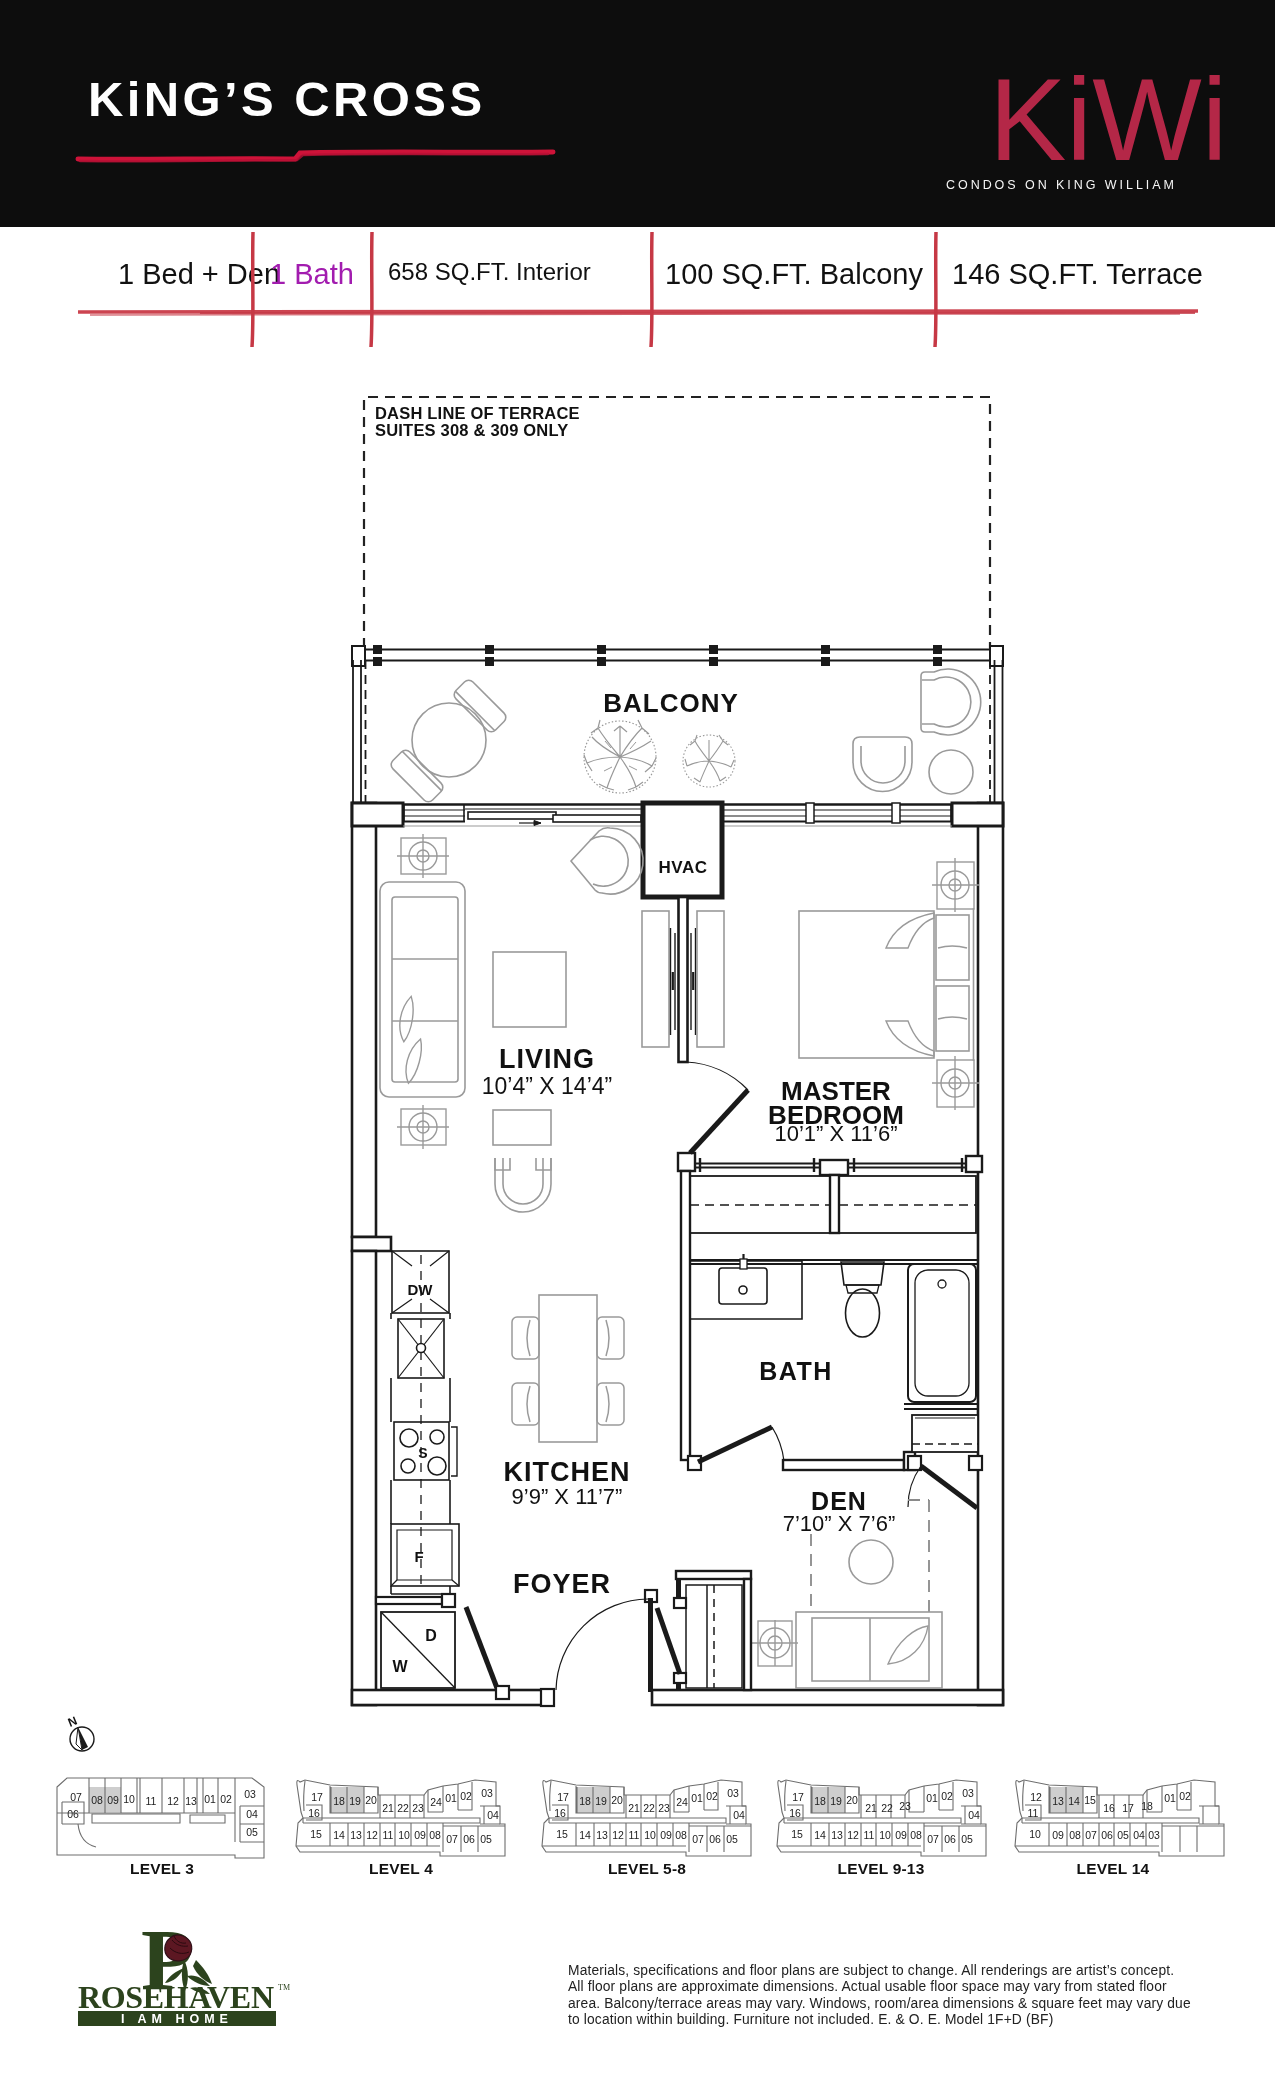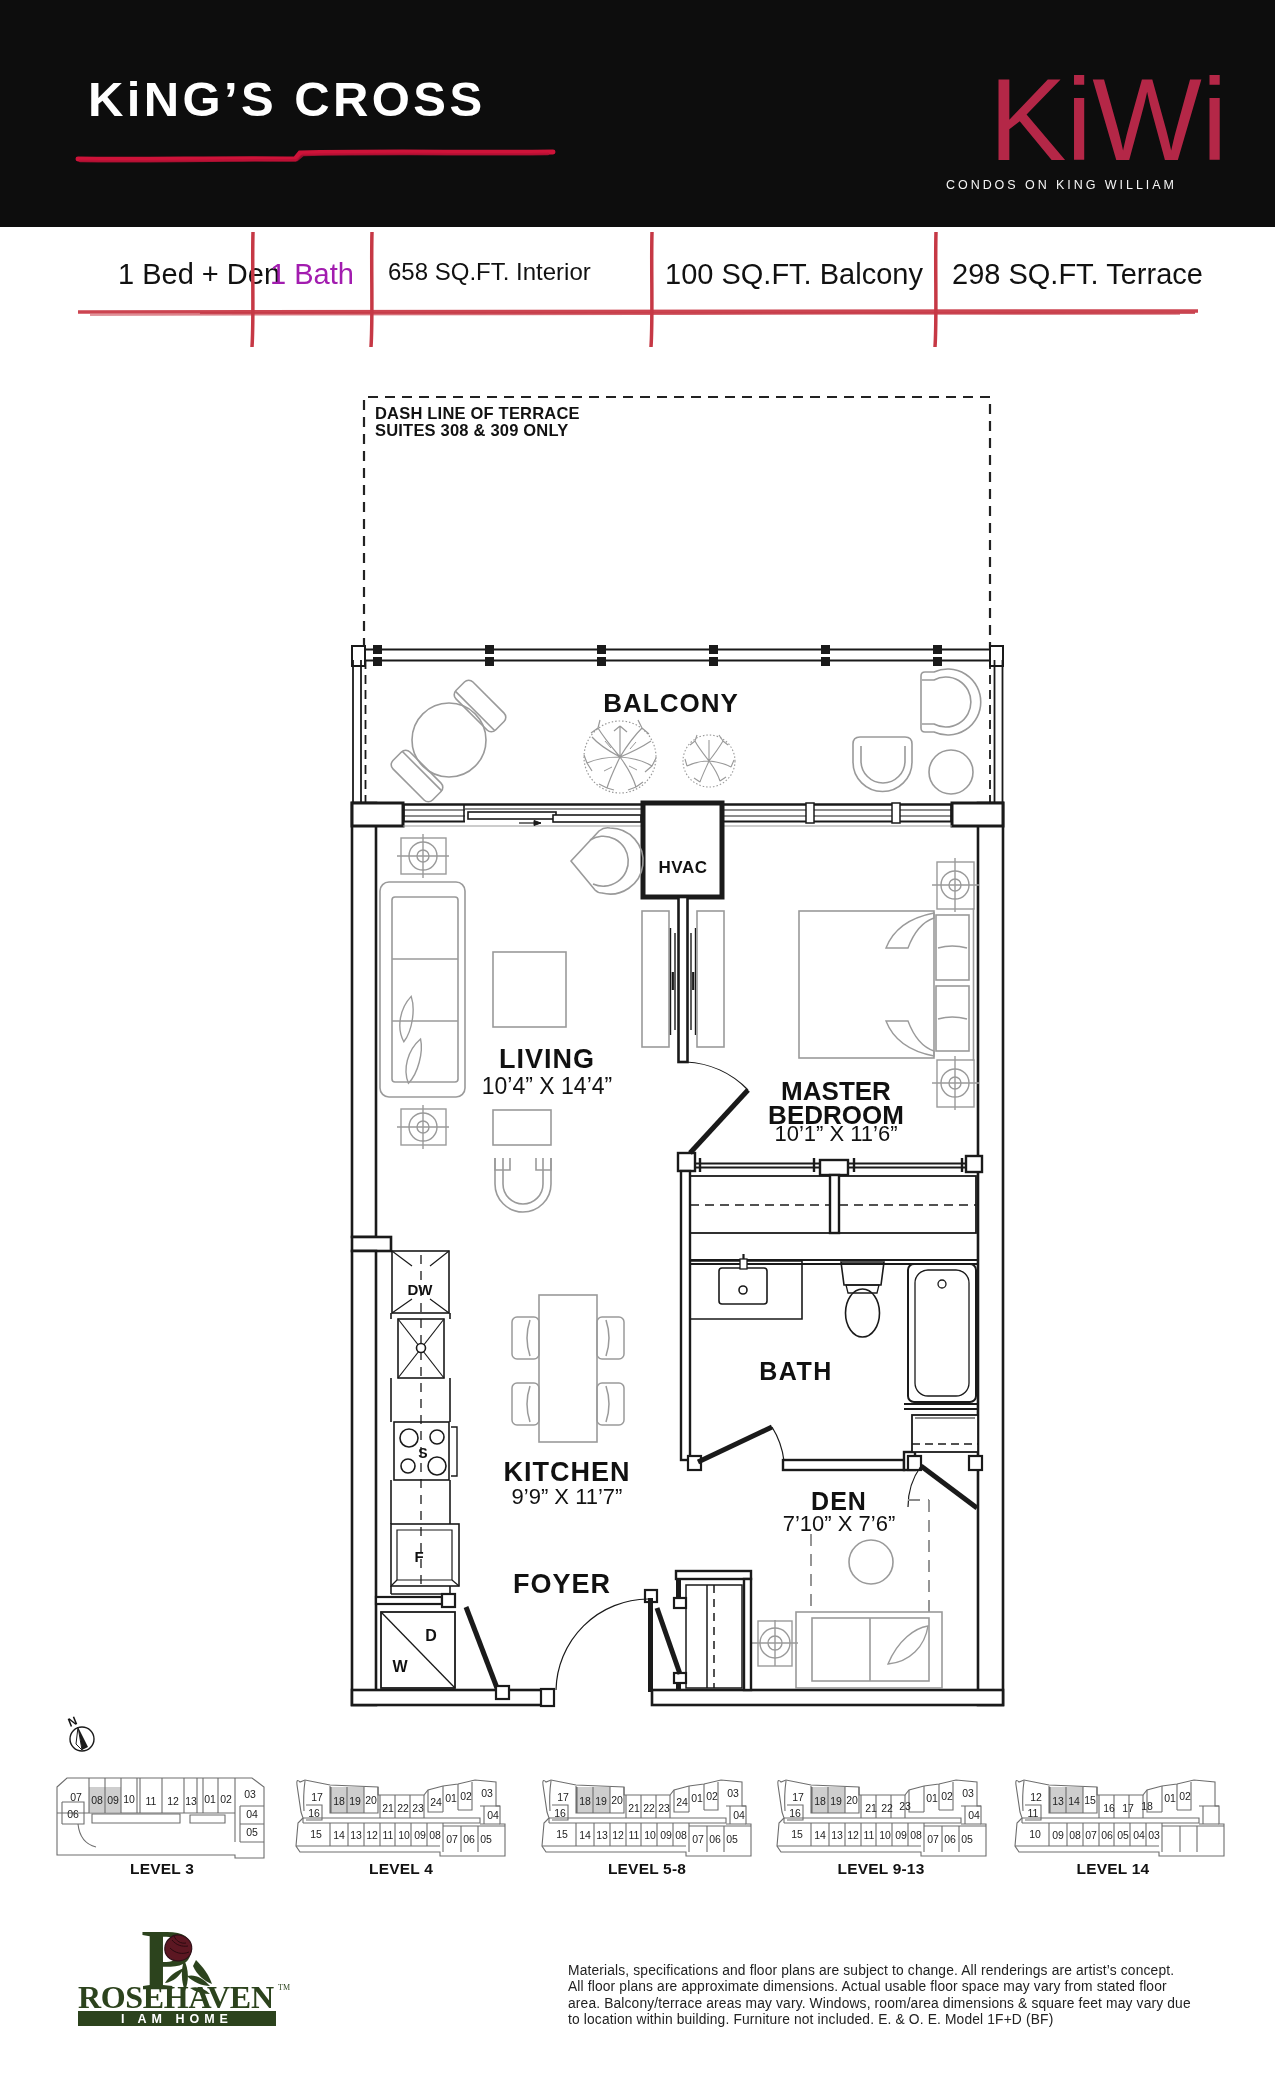--- a/index.html
+++ b/index.html
@@ -24,21 +24,21 @@
   <div class="abs" style="left:946px;top:178px;color:#f5f5f5;font-size:12.5px;letter-spacing:2.95px;">CONDOS ON KING WILLIAM</div>
 
   <div class="abs" style="left:78px;top:258px;color:#111;font-size:29px;margin-left:40px;">1 Bed + Den</div>
 
   <div class="abs" style="left:270px;top:258px;color:#a21caf;font-size:29px;">1 Bath</div>
 
   <div class="abs" style="left:388px;top:258px;color:#111;font-size:24px;">658 SQ.FT. Interior</div>
 
   <div class="abs" style="left:665px;top:258px;color:#111;font-size:29px;text-align:center;">100 SQ.FT. Balcony</div>
 
-  <div class="abs" style="left:952px;top:258px;color:#111;font-size:29px;">298 SQ.FT. Terrace</div>
+  <div class="abs" style="left:952px;top:258px;color:#111;font-size:29px;">146 SQ.FT. Terrace</div>
 
   <svg class="abs" style="left:0;top:227px" width="1275" height="133" viewBox="0 0 1275 133">
     <path d="M78,85 C300,88 700,82 1198,84" fill="none" stroke="#cc4450" stroke-width="3.6"></path>
       <path d="M200,86 C500,89 900,84 1195,86" fill="none" stroke="#c43a46" stroke-width="2" opacity="0.8"></path>
     <path d="M90,88 C350,91 800,85 1180,87" fill="none" stroke="#c73a47" stroke-width="1.6" opacity="0.7"></path>
     <path d="M253,5 C252,40 254,90 252,120" fill="none" stroke="#c63845" stroke-width="3.5"></path>
     <path d="M372,5 C371,40 373,90 371,120" fill="none" stroke="#c63845" stroke-width="3.5"></path>
     <path d="M652,5 C651,40 653,90 651,120" fill="none" stroke="#c63845" stroke-width="3.5"></path>
     <path d="M936,5 C935,40 937,90 935,120" fill="none" stroke="#c63845" stroke-width="3.5"></path>
   </svg>

